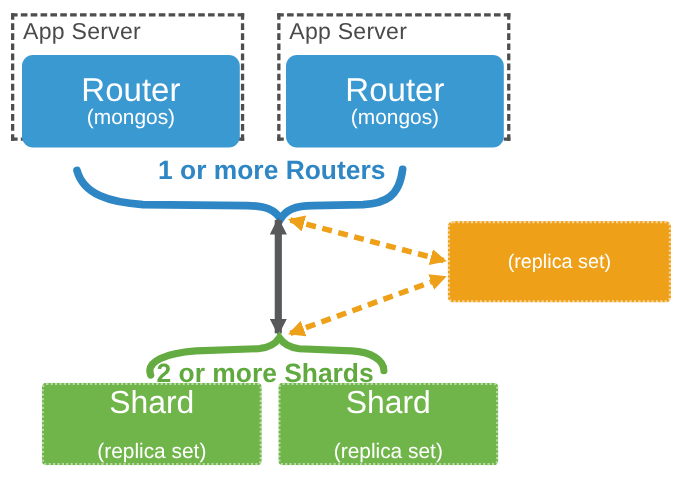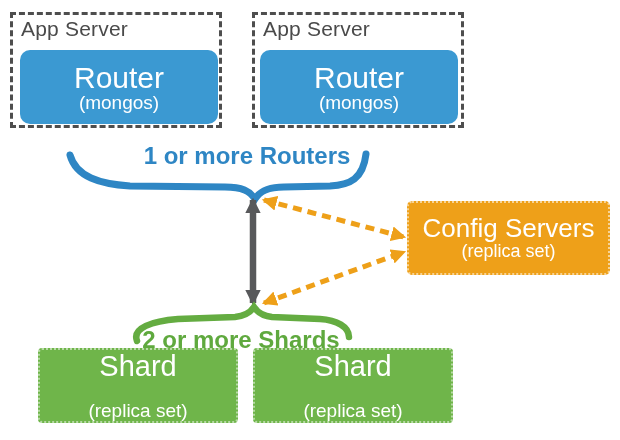--- a/index.html
+++ b/index.html
@@ -32,21 +32,21 @@
     display: flex;
     flex-direction: column;
     align-items: center;
     justify-content: center;
     color: #ffffff;
     text-align: center;
     line-height: 1.04;
     box-sizing: border-box;
   }
   .router {
-    width: 198px; height: 74px;
+    width: 198px; height: 84px;
     background: #3b99d2;
     border-radius: 10px;
   }
   .router .title { font-size: 30px; }
   .router .subtitle { font-size: 19px; text-align: center; }
   .config {
     width: 203px; height: 74px;
     background: #eea019;
     border: 2px dotted rgba(255,255,255,0.55);
     border-radius: 5px;
@@ -93,21 +93,20 @@
 
   <div class="app-box" style="left:252px; top:12px;">
     <span class="app-label">App Server</span>
   </div>
   <div class="node router" style="left:260px; top:50px;">
     <span class="title">Router</span>
     <span class="subtitle">(mongos)</span>
   </div>
 
   <div class="node config" style="left:407px; top:201px;">
-    <span class="title">Config Servers</span>
     <span class="subtitle">(replica set)</span>
   </div>
 
   <div class="node shard" style="left:38px; top:348px;">
     <span class="title">Shard</span>
     <span class="subtitle">(replica set)</span>
   </div>
   <div class="node shard" style="left:253px; top:348px;">
     <span class="title">Shard</span>
     <span class="subtitle">(replica set)</span>

